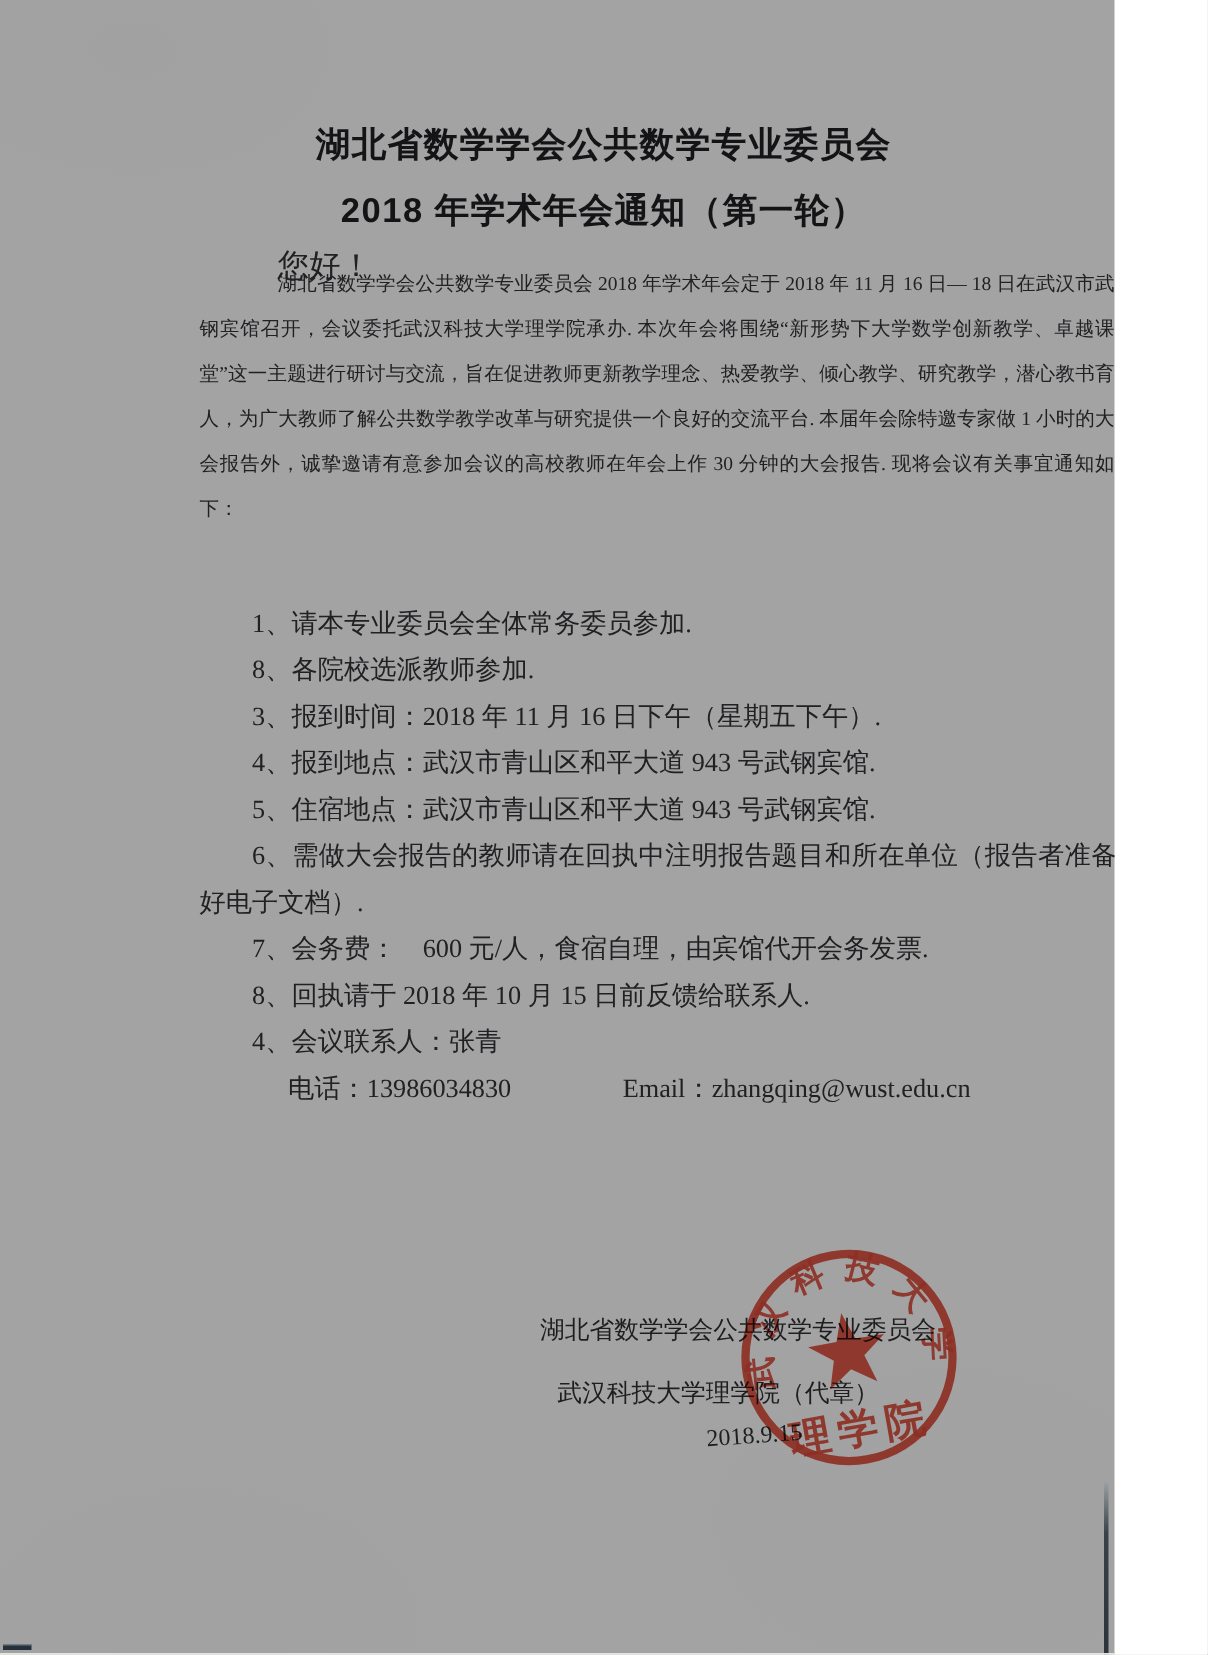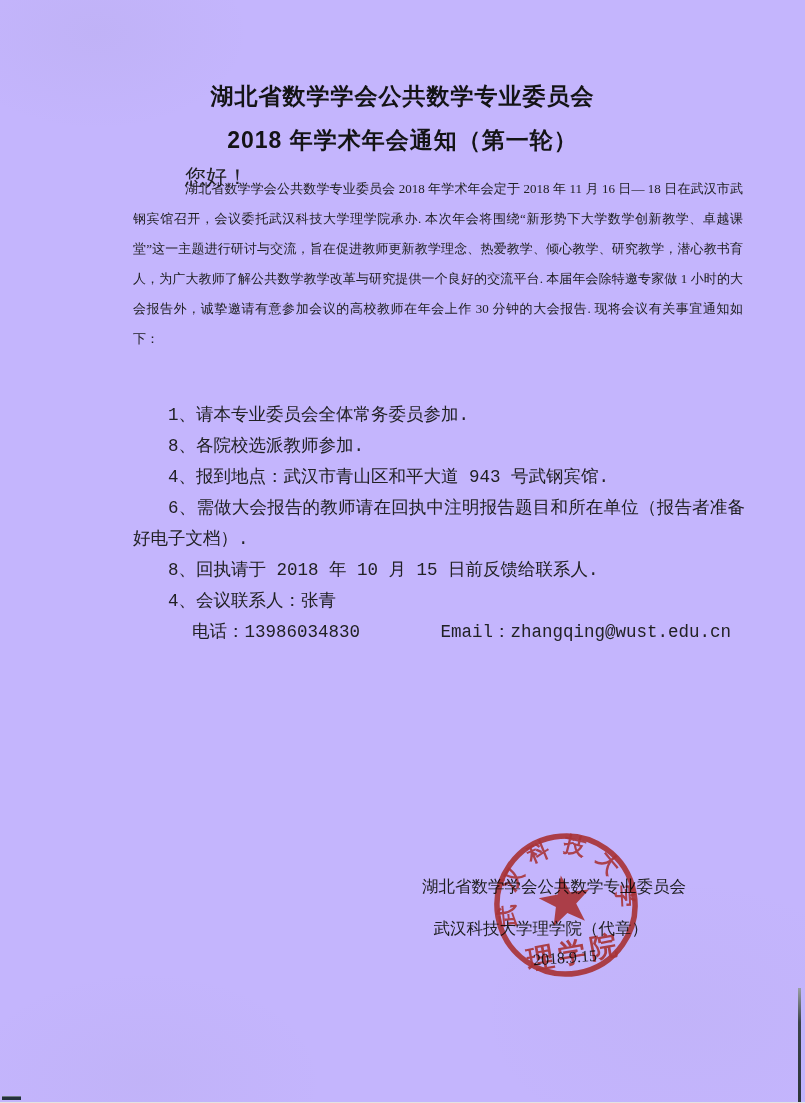--- a/index.html
+++ b/index.html
@@ -1,18 +1,18 @@
 <!DOCTYPE html>
 <html><head>
 <meta charset="utf-8">
 <style>
   html,body { margin:0; padding:0; background:#ffffff; }
   .page {
-    position:relative; width:805px; height:1103px;
-    background:#c4b5fd; overflow:hidden;
+    position:relative; width:743px; height:1103px;
+    background:#a3a3a3; overflow:hidden;
     font-family:"Liberation Serif","DejaVu Serif",serif;
     color:#1c1c1e;
   }
   
   .page::before{
     content:""; position:absolute; inset:0; pointer-events:none;
     background:
       radial-gradient(220px 140px at 12% 3%, rgba(120,125,128,0.05), transparent 70%),
       radial-gradient(260px 160px at 18% 98%, rgba(120,125,128,0.04), transparent 70%),
       radial-gradient(300px 200px at 85% 92%, rgba(120,125,128,0.03), transparent 70%);
@@ -28,21 +28,21 @@
     position:absolute; left:185px; top:163px;
     font-size:21px; color:#212124;
   }
   .intro{
     position:absolute; left:133px; top:174px; width:610px;
     font-size:13px; line-height:30px; text-align:justify;
     text-indent:52px; color:#212124; margin:0;
   }
   .items{
     position:absolute; left:133px; top:400px; width:612px;
-    font-size:17.5px; line-height:31px; color:#212124;font-family:Liberation Mono, monospace;
+    font-size:17.5px; line-height:31px; color:#212124;
   }
   .items p{ margin:0; text-indent:35px; text-align:justify; }
   .contact-line{ text-indent:0 !important; padding-left:59px; text-align:left; }
   .contact-line .email-part{ margin-left:70px; }
   .sig-line{ position:absolute; font-size:16.5px; white-space:nowrap; color:#1e1e20; }
   .sig-org1{ top:876px; right:119px; }
   .sig-org2{ top:918px; right:157px; }
   .sig-date{ top:949px; right:208px; font-size:16px; transform:rotate(-4deg); }
   .seal{
     position:absolute; left:489px; top:829px; width:154px; height:152px;
@@ -69,22 +69,25 @@
   <div class="title-line title-1">湖北省数学学会公共数学专业委员会</div>
   <div class="title-line title-2">2018 年学术年会通知（第一轮）</div>
 
   <div class="greeting">您好！</div>
 
   <p class="intro">湖北省数学学会公共数学专业委员会 2018 年学术年会定于 2018 年 11 月 16 日— 18 日在武汉市武钢宾馆召开，会议委托武汉科技大学理学院承办. 本次年会将围绕“新形势下大学数学创新教学、卓越课堂”这一主题进行研讨与交流，旨在促进教师更新教学理念、热爱教学、倾心教学、研究教学，潜心教书育人，为广大教师了解公共数学教学改革与研究提供一个良好的交流平台. 本届年会除特邀专家做 1 小时的大会报告外，诚挚邀请有意参加会议的高校教师在年会上作 30 分钟的大会报告. 现将会议有关事宜通知如下：</p>
 
   <div class="items">
     <p>1、请本专业委员会全体常务委员参加.</p>
     <p>8、各院校选派教师参加.</p>
+    <p>3、报到时间：2018 年 11 月 16 日下午（星期五下午）.</p>
     <p>4、报到地点：武汉市青山区和平大道 943 号武钢宾馆.</p>
+    <p>5、住宿地点：武汉市青山区和平大道 943 号武钢宾馆.</p>
     <p>6、需做大会报告的教师请在回执中注明报告题目和所在单位（报告者准备好电子文档）.</p>
+    <p>7、会务费：　600 元/人，食宿自理，由宾馆代开会务发票.</p>
     <p>8、回执请于 2018 年 10 月 15 日前反馈给联系人.</p>
     <p>4、会议联系人：张青</p>
     <p class="contact-line">
       <span>电话：13986034830</span>
       <span class="email-part">Email：zhangqing@wust.edu.cn</span>
     </p>
   </div>
 
   <div class="sig-line sig-org1">湖北省数学学会公共数学专业委员会</div>
   <div class="sig-line sig-org2">武汉科技大学理学院（代章）</div>

